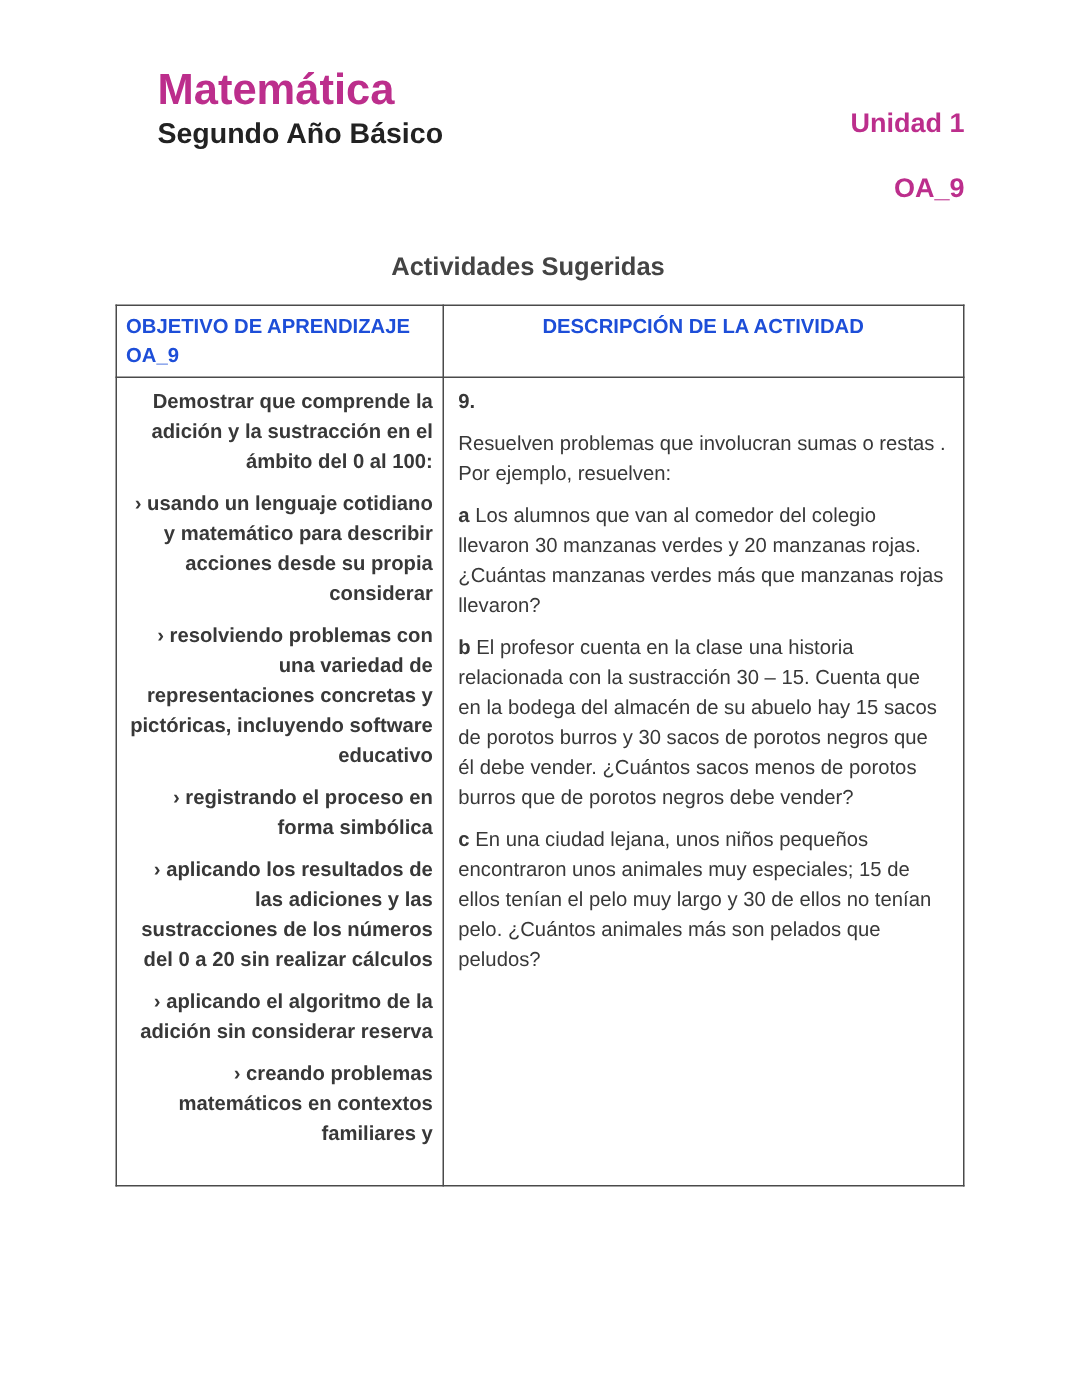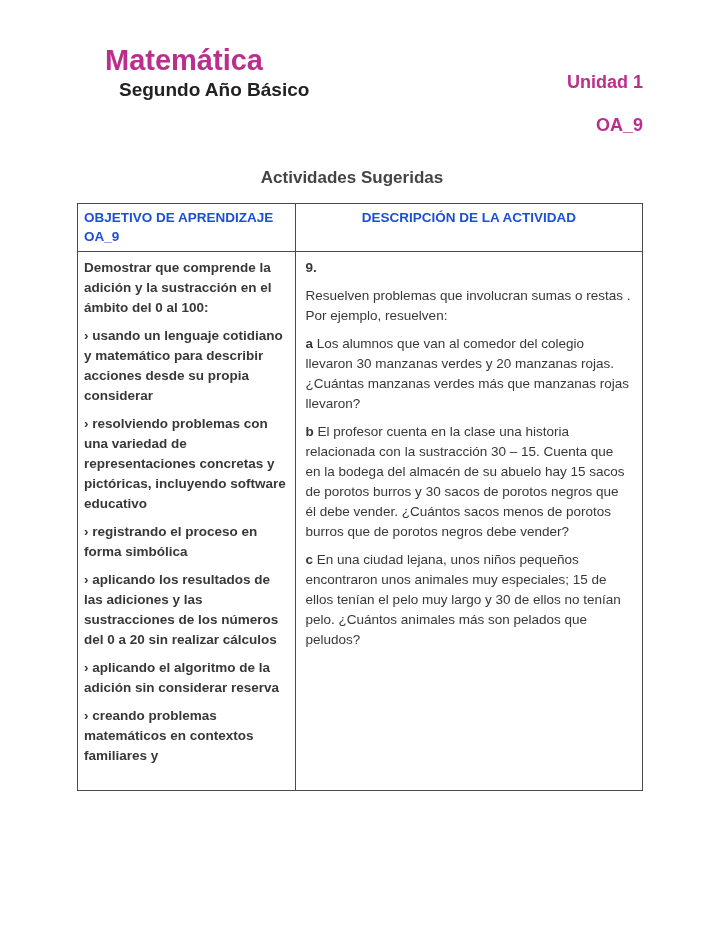--- a/index.html
+++ b/index.html
@@ -8,40 +8,40 @@
     --border:#4a4a4a;
   }
   *{margin:0;padding:0;box-sizing:border-box;}
   html,body{width:720px;height:932px;background:#ffffff;overflow:hidden;}
   body{font-family:"Liberation Sans","DejaVu Sans",sans-serif;color:var(--text);}
   .page{position:relative;width:720px;height:932px;background:#fff;}
 
   
   .header{position:absolute;top:44px;left:105px;right:77px;display:flex;justify-content:space-between;align-items:flex-start;}
   .subject{font-size:29px;font-weight:bold;color:var(--accent);line-height:33px;}
-  .level{font-size:19px;font-weight:bold;color:#222222;line-height:23px;margin-top:1px;margin-left:14px;}
+  .level{font-size:19px;font-weight:bold;color:#222222;line-height:23px;margin-top:1px;}
   .header-right{text-align:right;padding-top:9px;}
   .unit,.oa{font-size:18px;font-weight:bold;color:var(--accent);line-height:27px;margin-top:16px;}
 
   
   .doc-title{position:absolute;top:168px;left:0;width:672px;text-align:center;font-size:17px;font-weight:bold;color:#444444;padding-left:32px;}
 
   
   table.activities{position:absolute;top:203px;left:77px;width:566px;border-collapse:collapse;table-layout:fixed;}
   table.activities th,table.activities td{border:1px solid var(--border);vertical-align:top;}
   th.col1{width:191px;}
   th.col2{width:305px;}
   th{font-size:13.5px;line-height:19px;padding:4px 6px 5px 6px;height:47px;color:#1d4ed8;}
   th.col1{text-align:left;font-weight:bold;}
   th.col2{text-align:center;font-weight:bold;}
 
   td.obj-cell{padding:6px 6px 8px 6px;}
   td.act-cell{padding:6px 10px 8px 10px;}
 
-  .obj-cell p{font-weight:bold;font-size:13.5px;line-height:20px;margin:0 0 8px 0;color:#383838;}
+  .obj-cell p{font-weight:bold;font-size:13.5px;line-height:20px;margin:0 0 8px 0;color:#383838;text-align:right;}
   .obj-cell p:last-child{margin-bottom:16px;}
 
   .act-cell p{font-size:13.5px;line-height:20px;margin:0 0 8px 0;color:#383838;}
   .act-number{font-weight:bold;}
   .act-item b{font-weight:bold;}
 </style>
 </head>
 <body>
 
 <div class="page">

